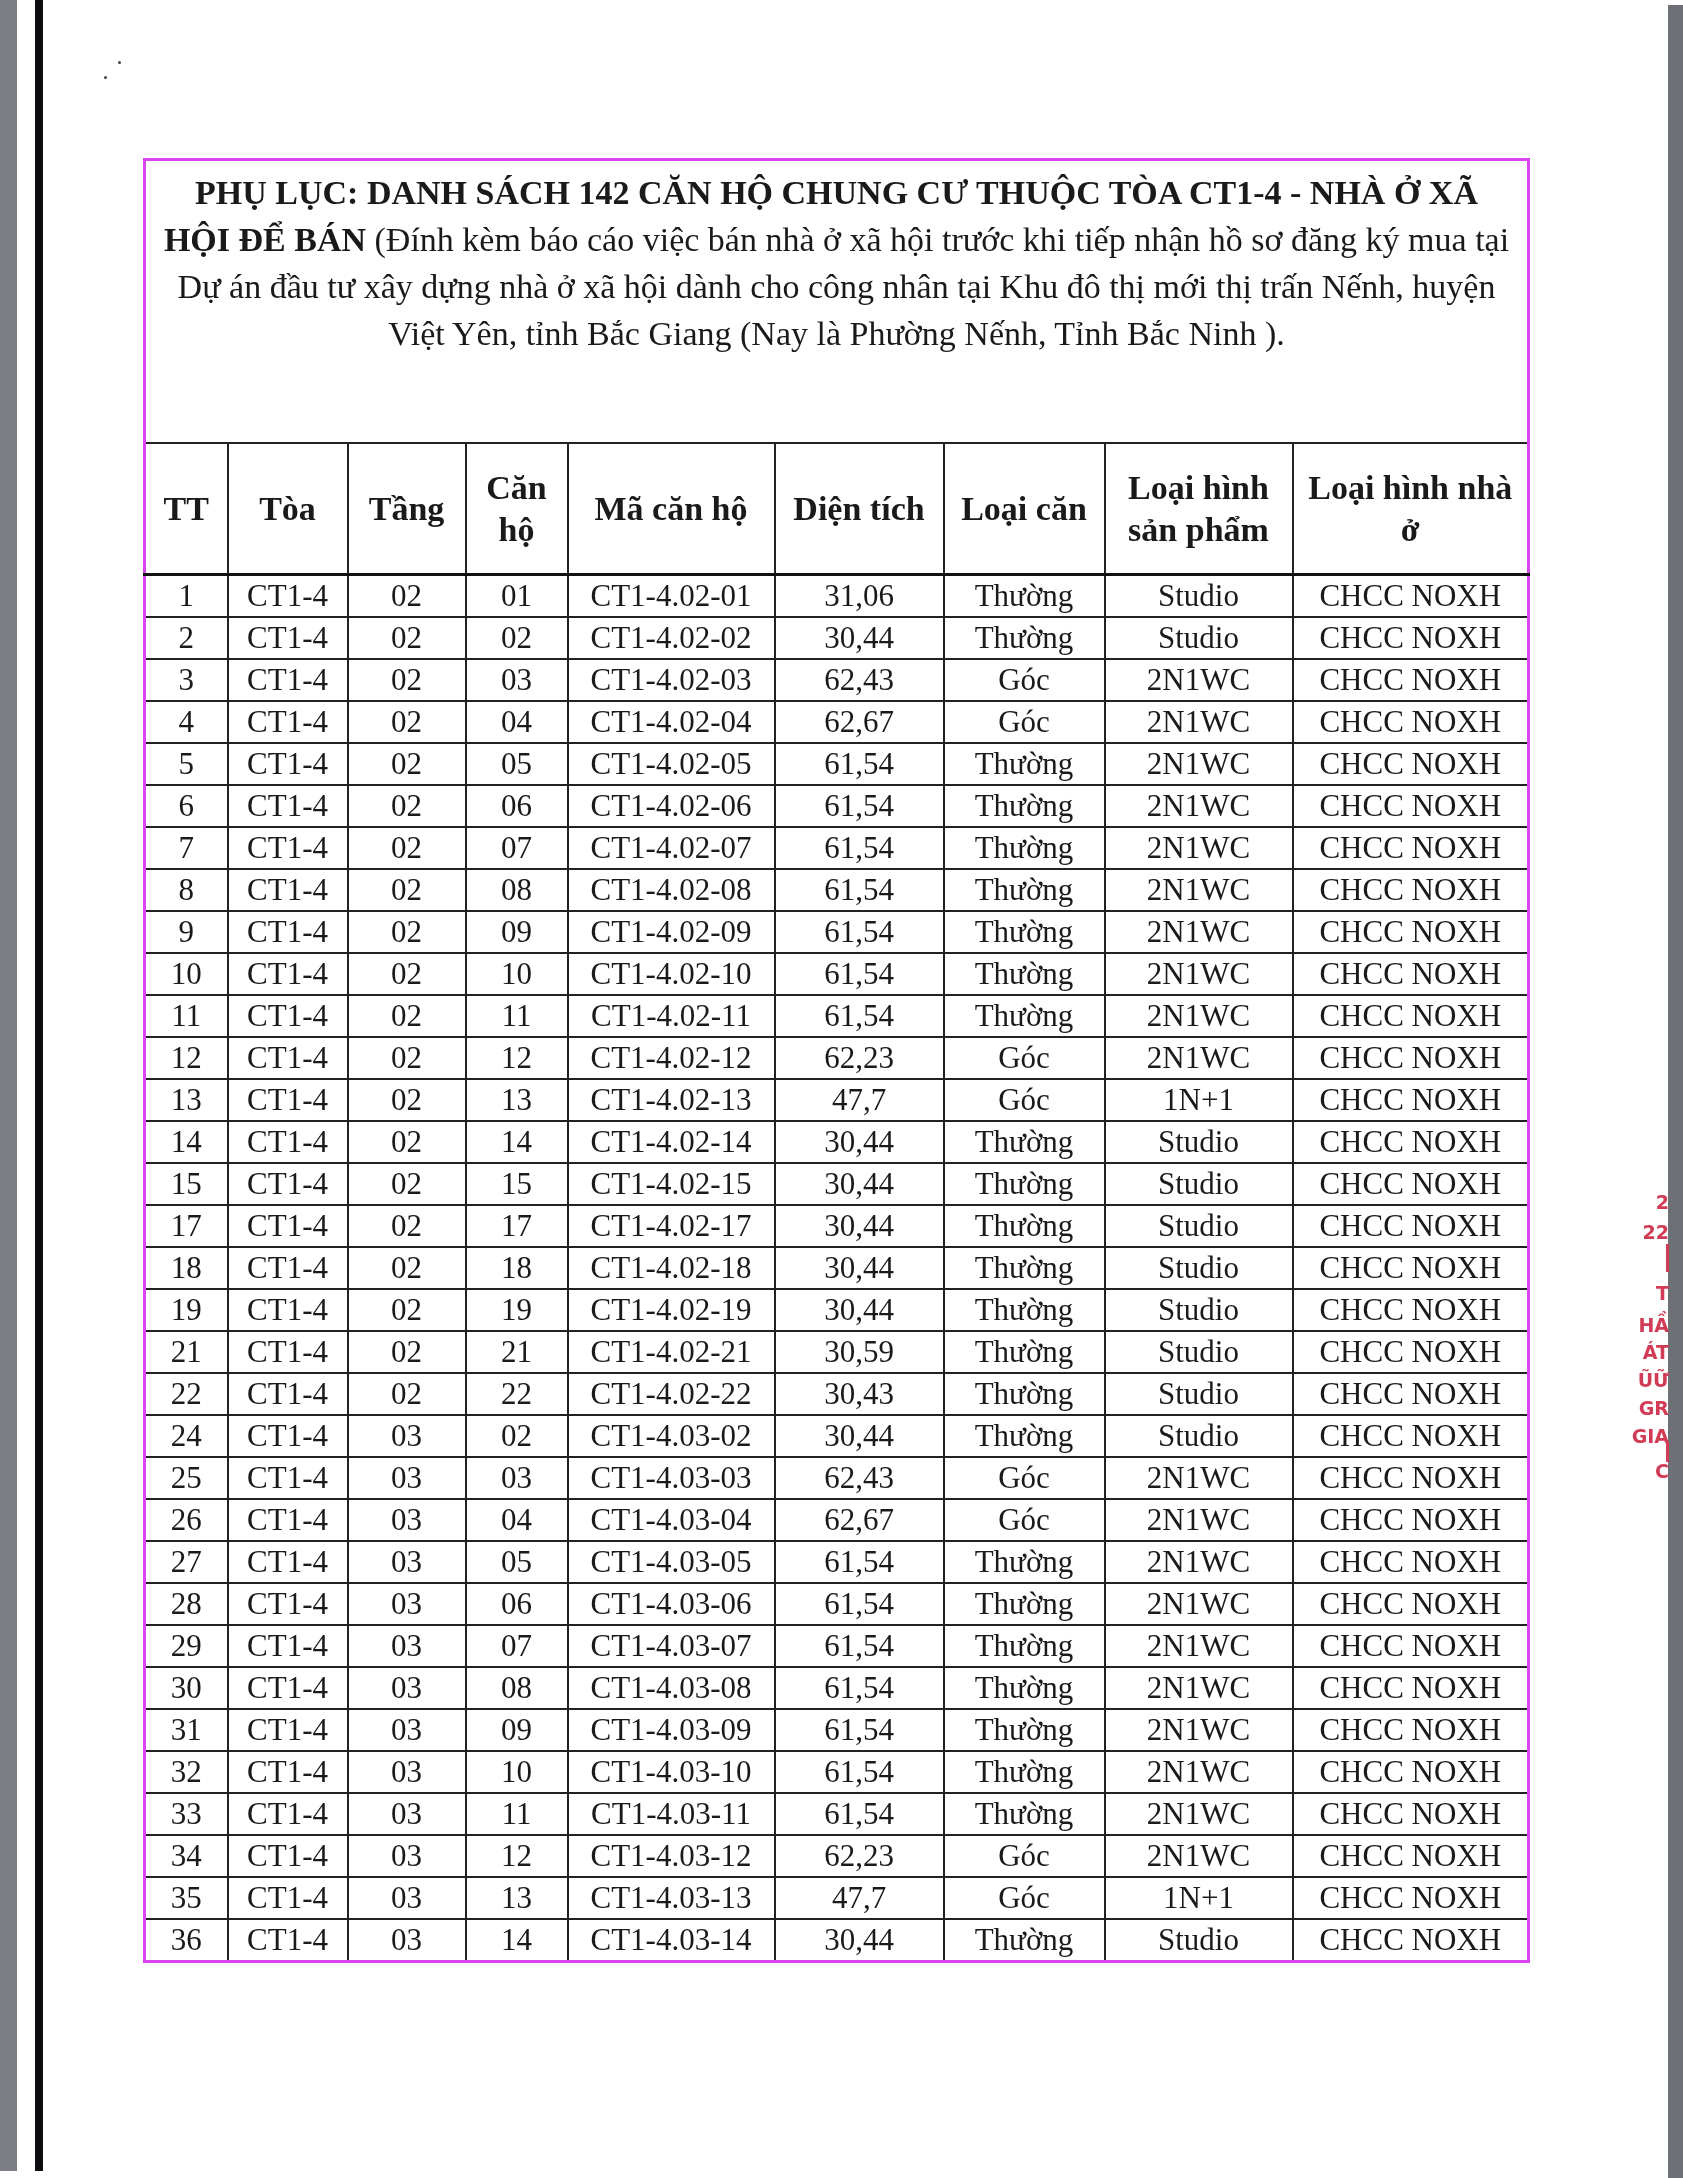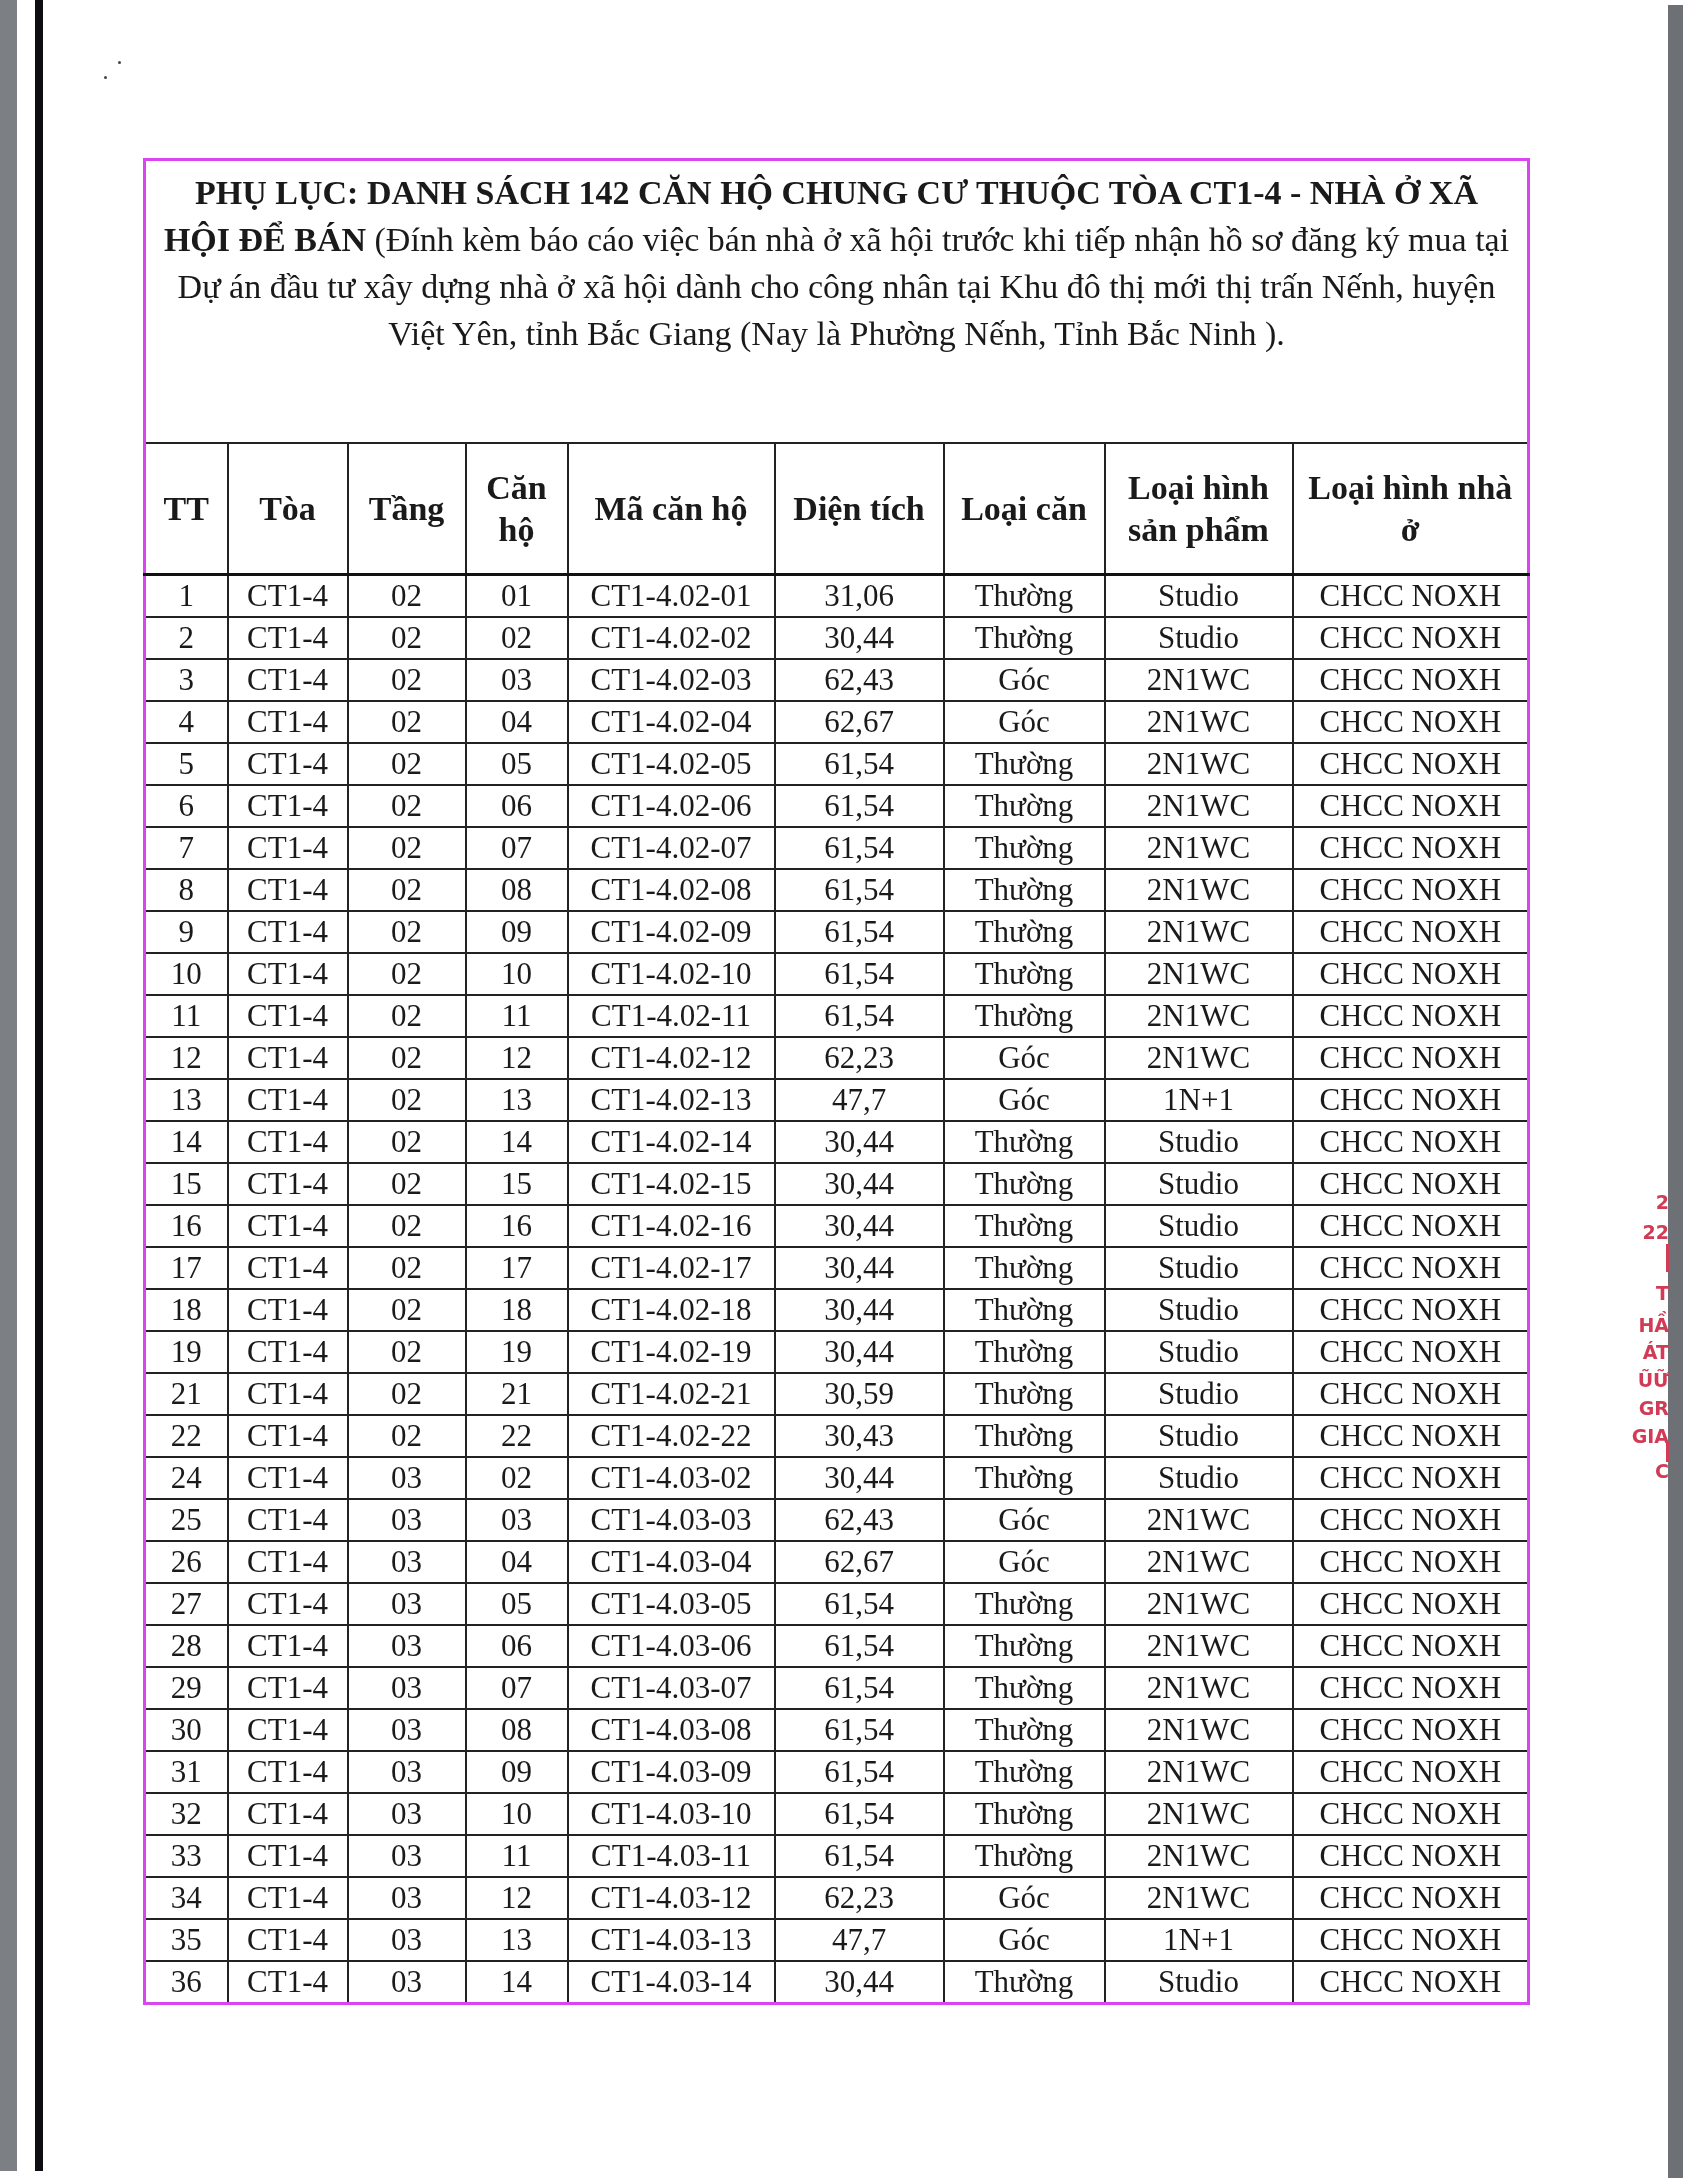--- a/index.html
+++ b/index.html
@@ -242,31 +242,20 @@
         <td>CT1-4</td>
         <td>02</td>
         <td>15</td>
         <td>CT1-4.02-15</td>
         <td>30,44</td>
         <td>Thường</td>
         <td>Studio</td>
         <td>CHCC NOXH</td>
       </tr>
       <tr class="data-row">
-        <td>16</td>
-        <td>CT1-4</td>
-        <td>02</td>
-        <td>16</td>
-        <td>CT1-4.02-16</td>
-        <td>30,44</td>
-        <td>Thường</td>
-        <td>Studio</td>
-        <td>CHCC NOXH</td>
-      </tr>
-      <tr class="data-row">
         <td>17</td>
         <td>CT1-4</td>
         <td>02</td>
         <td>17</td>
         <td>CT1-4.02-17</td>
         <td>30,44</td>
         <td>Thường</td>
         <td>Studio</td>
         <td>CHCC NOXH</td>
       </tr>

